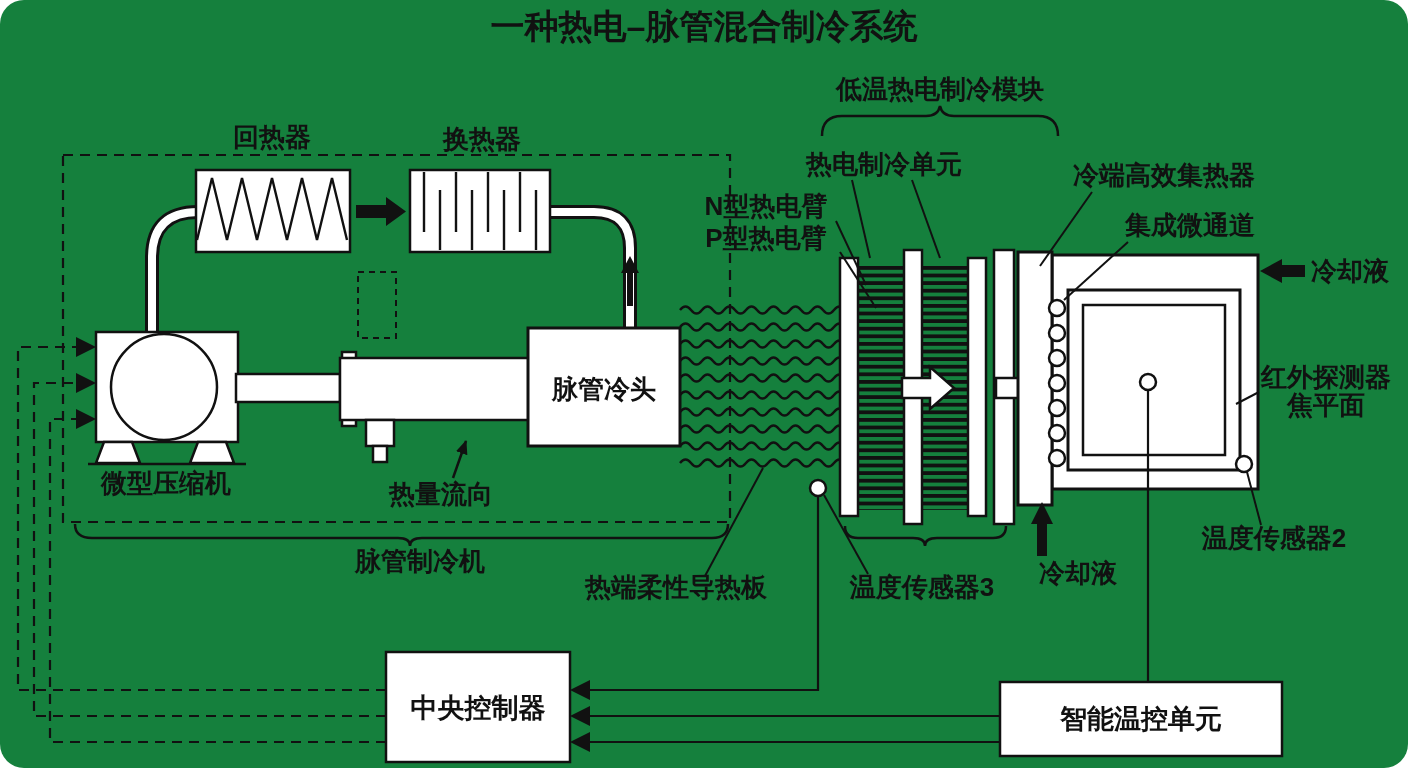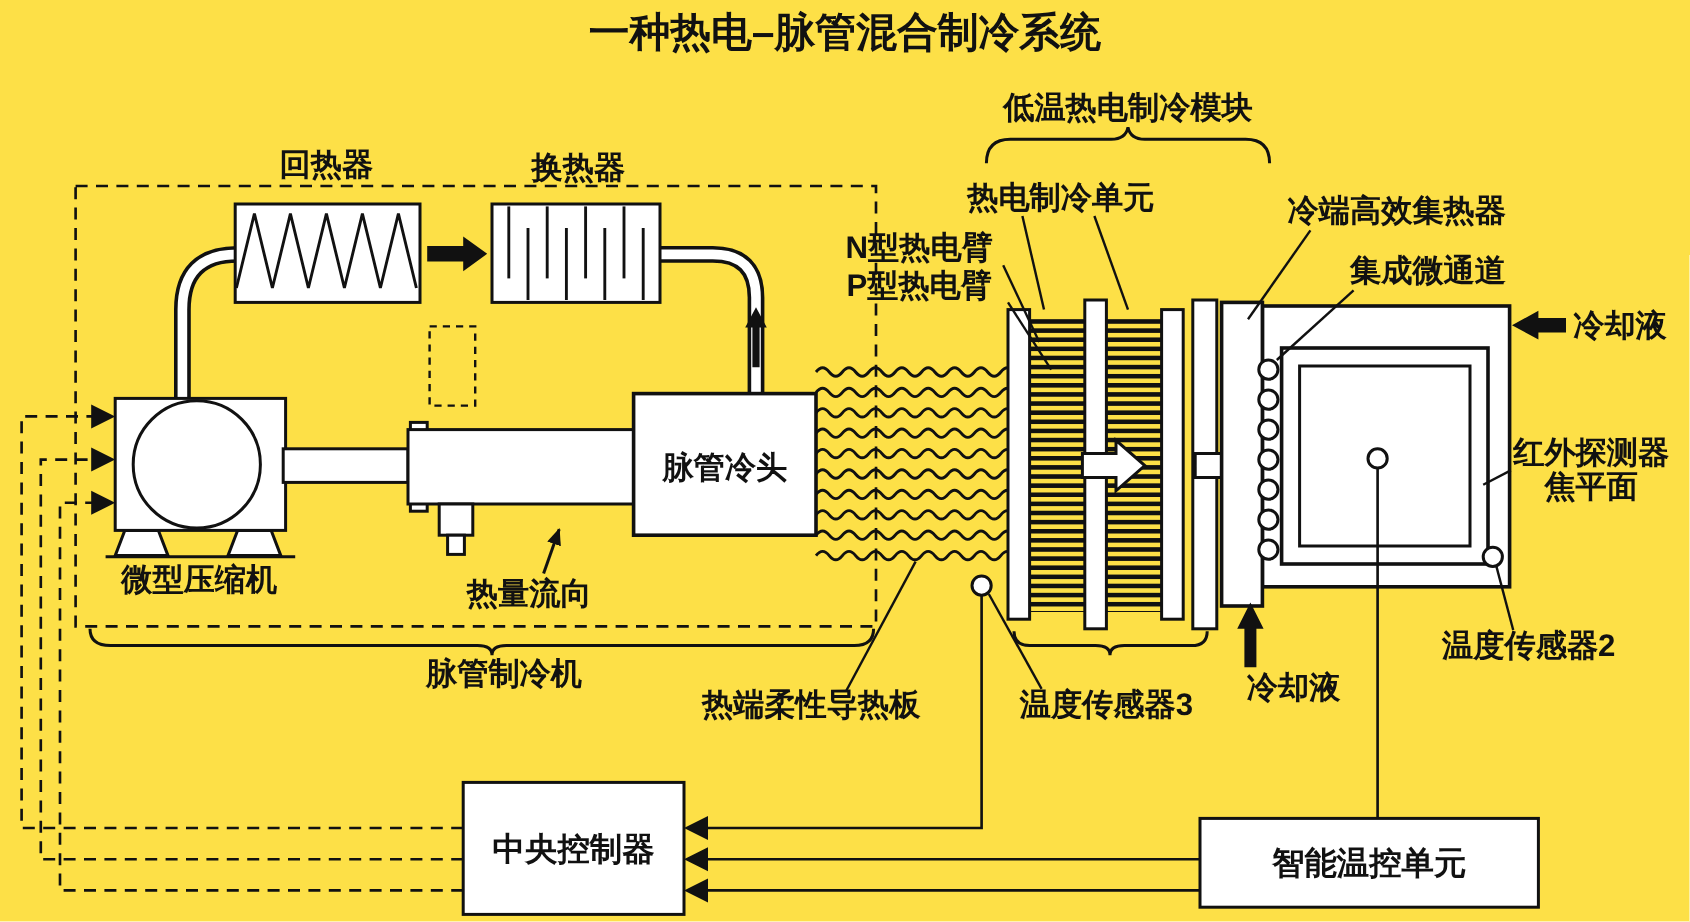--- a/index.html
+++ b/index.html
@@ -1,16 +1,16 @@
 <!DOCTYPE html>
 <html><head>
 <meta charset="utf-8">
 <style>
   html,body{margin:0;padding:0;background:#fff;}
-  .stage{width:1408px;height:768px;position:relative;overflow:hidden;background:#fde047;}
+  .stage{width:1408px;height:768px;position:relative;overflow:hidden;background:#15803d;border-radius:24px;}
   svg{display:block;font-family:"Liberation Sans","DejaVu Sans",sans-serif;}
   text{fill:#111;}
   .t-title{font-size:34px;font-weight:bold;}
   .t-lbl{font-size:26px;font-weight:600;}
   .t-box{font-size:27px;font-weight:600;}
   .ln{stroke:#111;stroke-width:2;fill:none;}
   .ln22{stroke:#111;stroke-width:2.2;fill:none;}
   .ln24{stroke:#111;stroke-width:2.4;fill:none;}
   .ln25{stroke:#111;stroke-width:2.5;fill:none;}
   .shape{fill:#fff;stroke:#111;stroke-width:2.5;}

